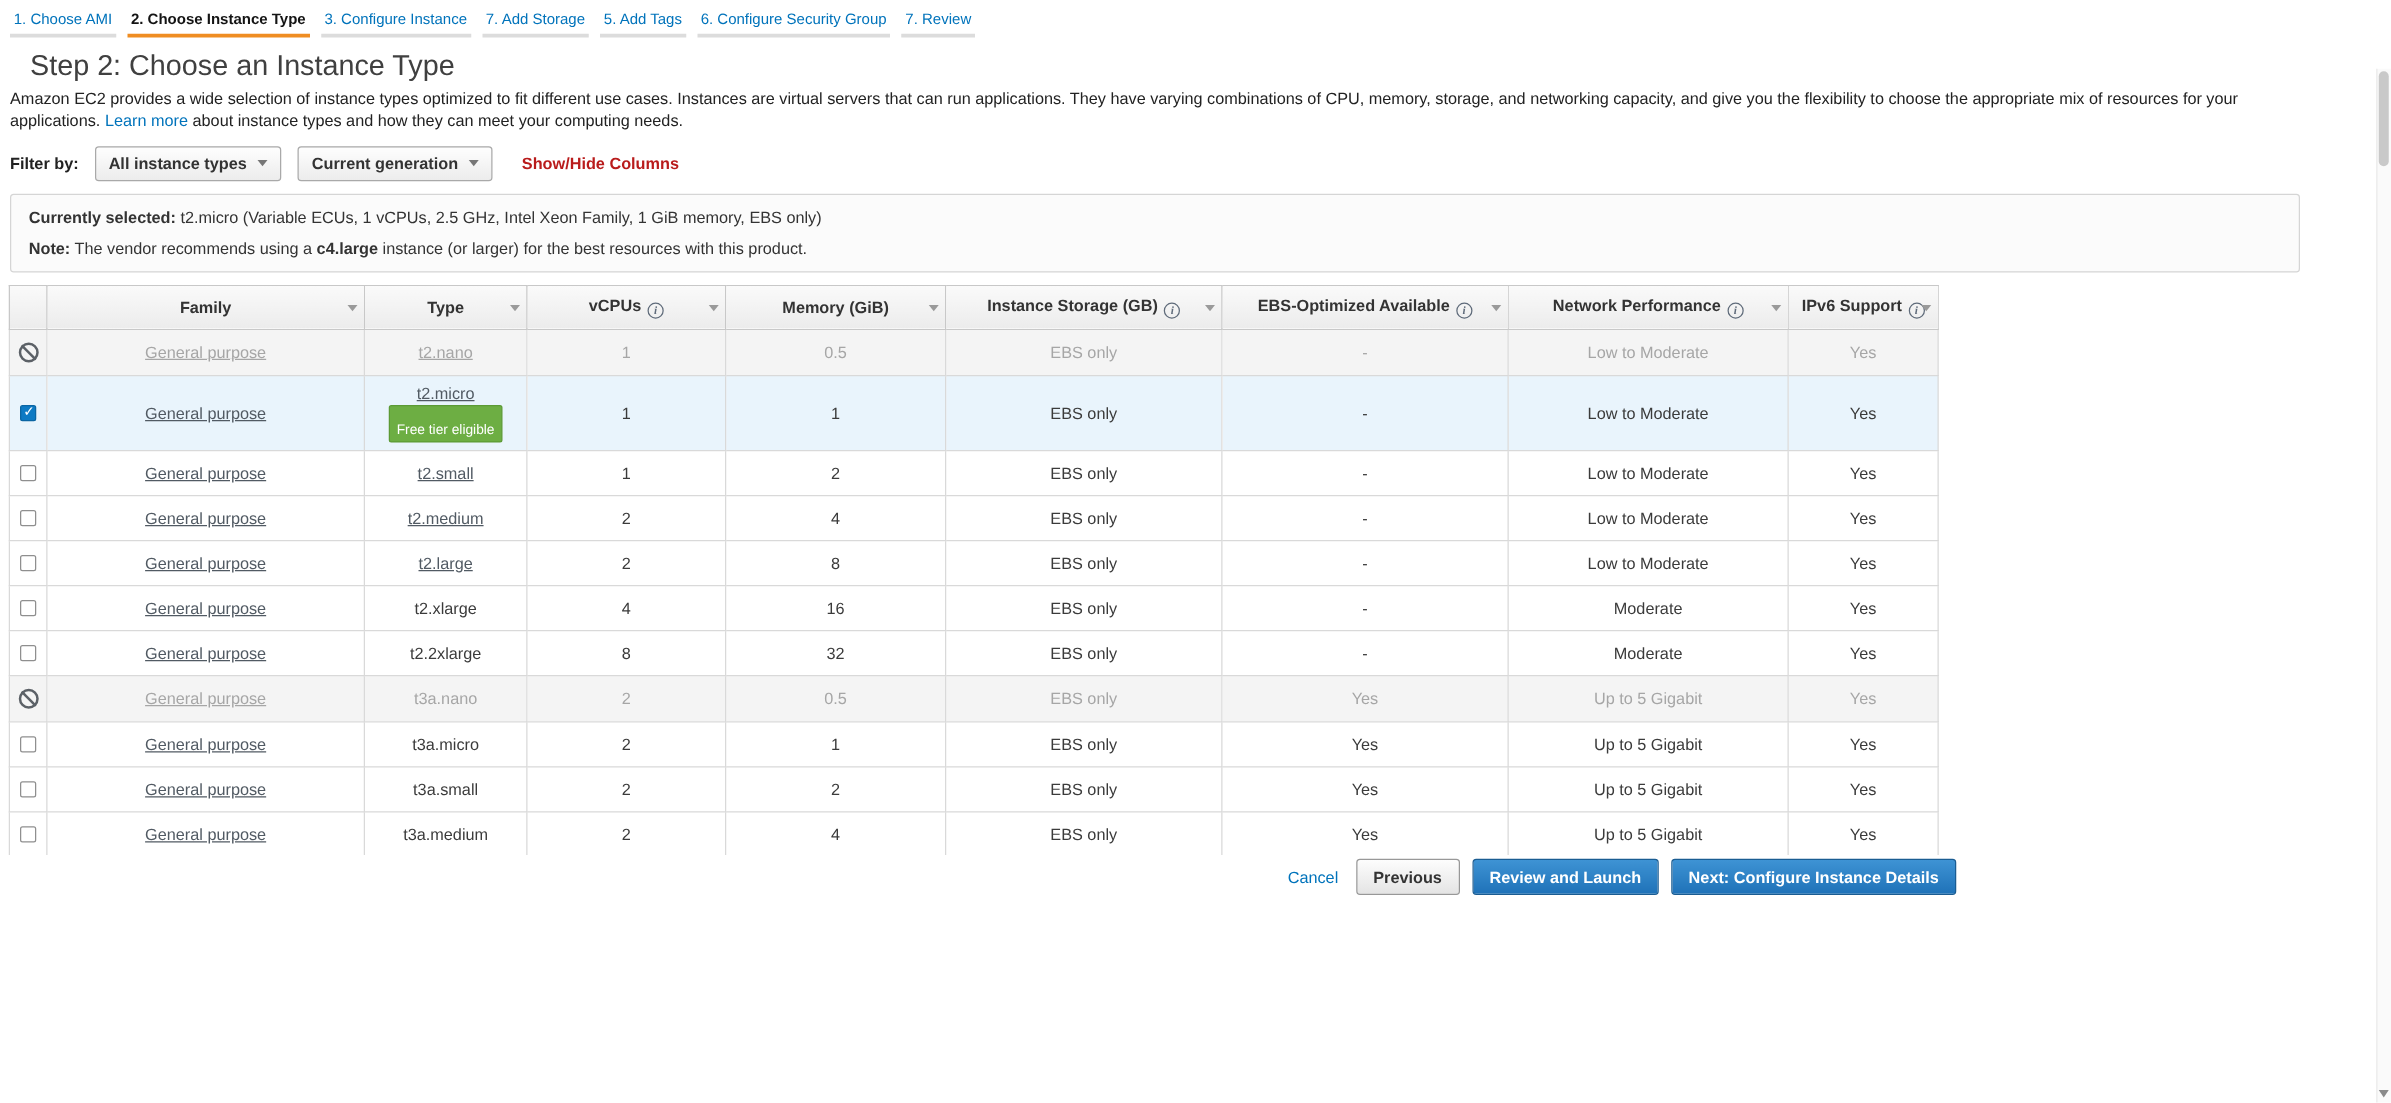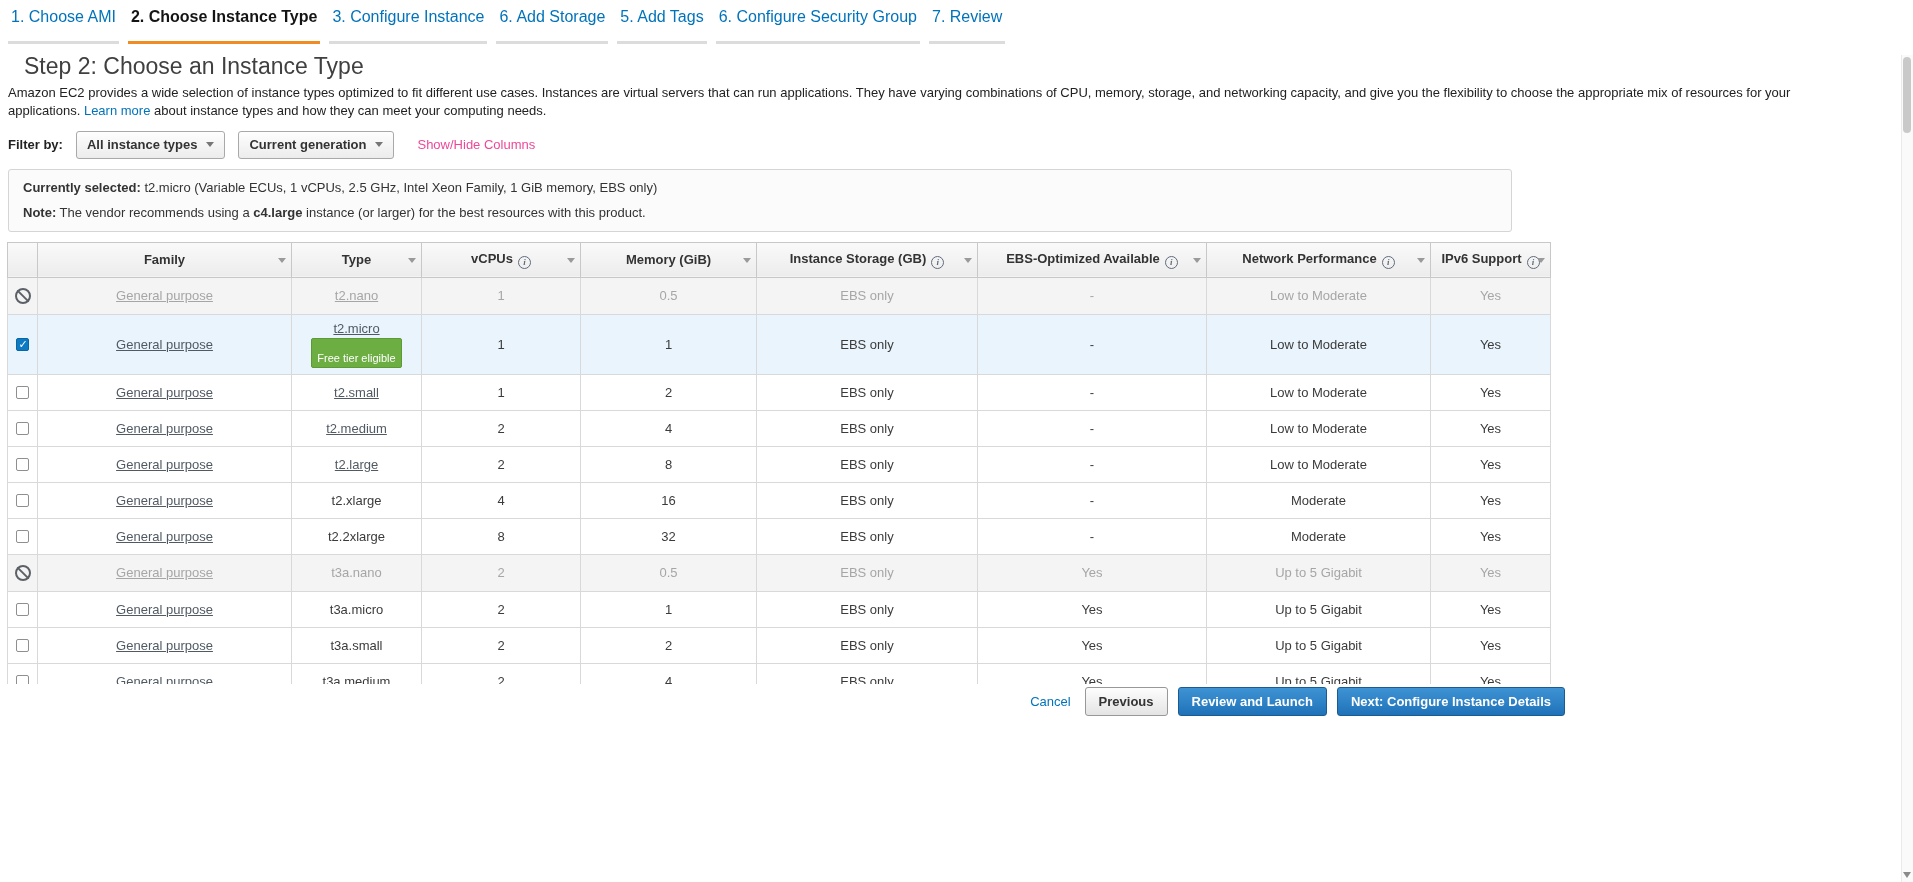--- a/index.html
+++ b/index.html
@@ -6,44 +6,44 @@
   body {
     width:1913px; height:882px; position:relative; overflow:hidden;
     background:#fff; color:#333;
     font-family:"Liberation Sans", sans-serif; font-size:13px;
   }
   .main { position:absolute; top:0; left:0; width:1913px; height:684px; overflow:hidden; background:#fff; }
 
   
   .tabs { display:flex; padding:5px 0 0 8px; }
   .tab {
-    font-size:16px; color:#0073bb; padding:3px 3px 15px; margin-right:9px;
+    font-size:12px; color:#0073bb; padding:3px 3px 5px; margin-right:9px;
     border-bottom:3px solid #dcdcdc; cursor:pointer; white-space:nowrap;
   }
   .tab.active { color:#141414; font-weight:bold; border-bottom-color:#ef8d22; }
 
   
   h1 { font-size:23px; font-weight:400; color:#404040; margin:8px 0 4px 24px; line-height:28px; }
   .desc { margin:0 8px; width:1845px; line-height:1.42; color:#222; }
   .link { color:#0073bb; cursor:pointer; }
 
   
   .filter-bar { display:flex; align-items:center; margin:10px 8px 0; gap:13px; }
   .filter-label { font-weight:bold; color:#222; }
   .dropdown {
     display:inline-flex; align-items:center; gap:9px; padding:5px 10px 6px;
     background:linear-gradient(#fefefe,#ececec); border:1px solid #a9a9a9; border-radius:3px;
     font-weight:bold; color:#333; cursor:pointer; white-space:nowrap;
   }
   .caret-down { width:0; height:0; border-left:4px solid transparent; border-right:4px solid transparent; border-top:5px solid #767676; }
-  .showhide { color:#ec4899; font-weight:normal; margin-left:10px; cursor:pointer; }
+  .showhide { color:#b91c1c; font-weight:bold; margin-left:10px; cursor:pointer; }
 
   
   .infobox {
-    margin:10px 8px 10px; width:1504px; box-sizing:border-box;
+    margin:10px 8px 10px; width:1832px; box-sizing:border-box;
     border:1px solid #d5d5d5; border-radius:3px; background:#fbfbfb; padding:9px 14px 10px;
   }
   .infobox p { margin:0; line-height:17px; }
   .infobox p + p { margin-top:8px; }
 
   
   table { border-collapse:collapse; table-layout:fixed; width:1543px; margin-left:7px; background:#fff; border:1px solid #bfbfbf; }
   th {
     background:linear-gradient(#fafafa,#ececec); border:1px solid #c8c8c8;
     font-size:13px; font-weight:bold; color:#333; padding:8px 4px; text-align:center; position:relative;
@@ -91,21 +91,21 @@
 </style>
 </head>
 <body>
 
 <div class="main">
 
   <nav class="tabs">
     <div class="tab">1. Choose AMI</div>
     <div class="tab active">2. Choose Instance Type</div>
     <div class="tab">3. Configure Instance</div>
-    <div class="tab">6. Add Storage</div>
+    <div class="tab">7. Add Storage</div>
     <div class="tab">5. Add Tags</div>
     <div class="tab">6. Configure Security Group</div>
     <div class="tab">7. Review</div>
   </nav>
 
   <h1>Step 2: Choose an Instance Type</h1>
 
   <p class="desc"><span>Amazon EC2 provides a wide selection of instance types optimized to fit different use cases. Instances are virtual servers that can run applications. They have varying combinations of CPU, memory, storage, and networking capacity, and give you the flexibility to choose the appropriate mix of resources for your applications.</span> <span class="link">Learn more</span> <span>about instance types and how they can meet your computing needs.</span></p>
 
   <div class="filter-bar">

